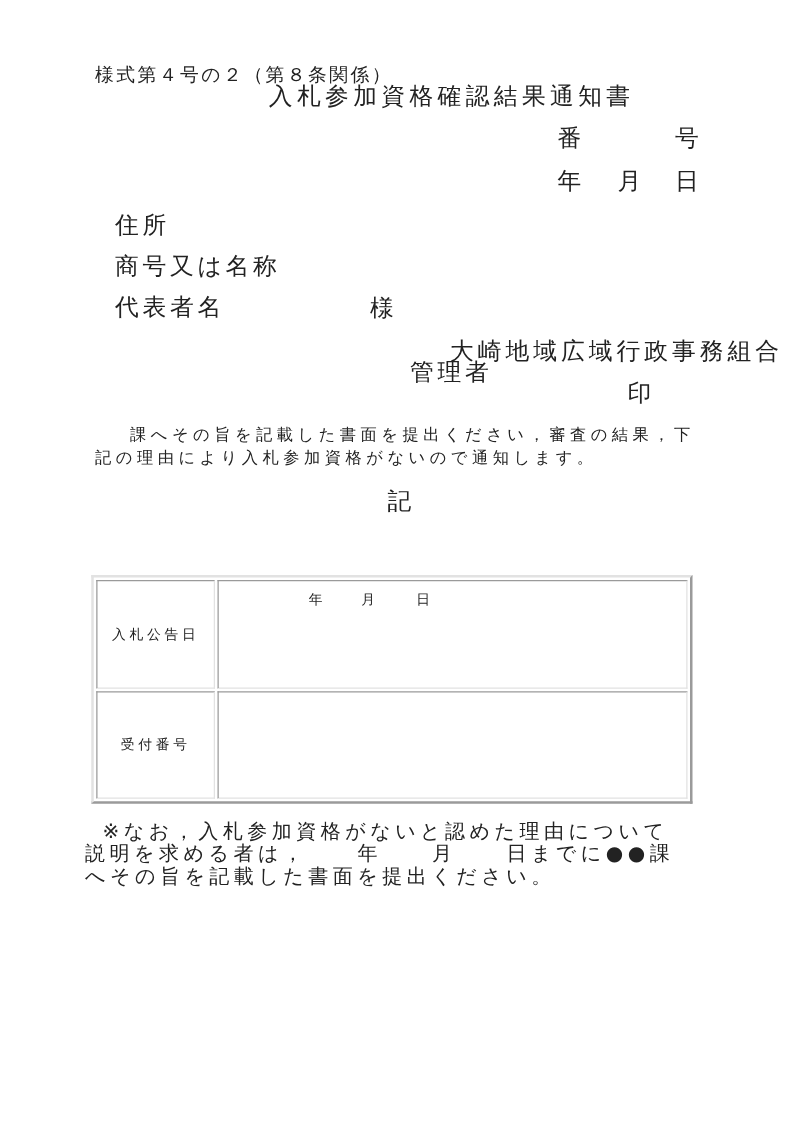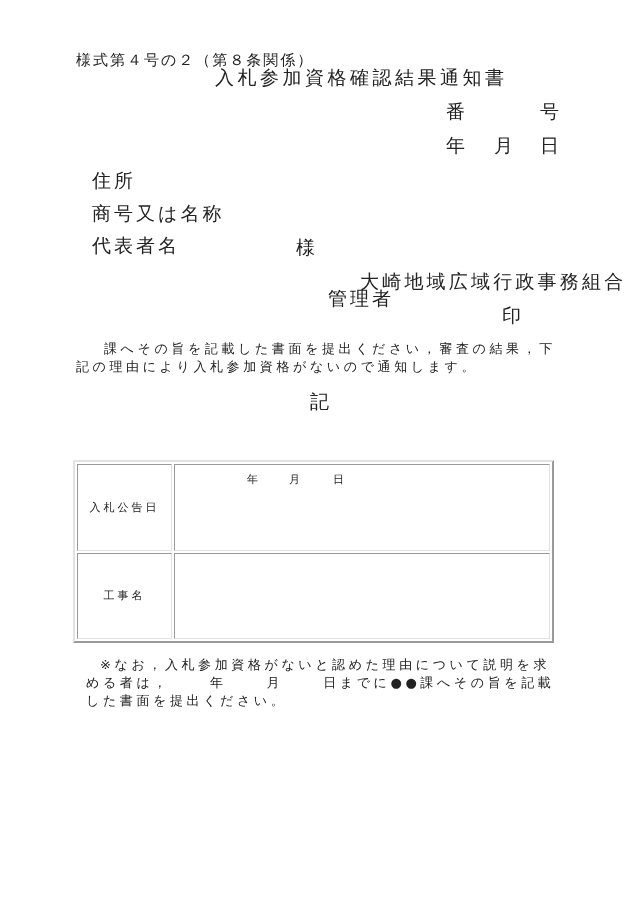--- a/index.html
+++ b/index.html
@@ -47,22 +47,22 @@
   table.info tr.r2 td { height: 27px; }
   table.info tr.r3 td { height: 27px; }
   table.info tr.r4 td { height: 80px; }
   .date-cell span { position: absolute; }
   .date-cell { position: relative; }
   .dc-y { left: 72px; top: 7px; }
   .dc-m { left: 114px; top: 7px; }
   .dc-d { left: 158px; top: 7px; }
 
   .note {
-    position: absolute; left: 86px; top: 656px; width: 480px;
-    font-size: 13px; letter-spacing: 3.6px; line-height: 18px; white-space: normal;
+    position: absolute; left: 68px; top: 656px; width: 480px;
+    font-size: 16px; letter-spacing: 3.6px; line-height: 18px; white-space: normal;
   }
   .note .indent { display: inline-block; width: 14px; }
   .gap { display: inline-block; }
 </style>
 </head>
 <body>
 
 <div class="abs form-no">様式第４号の２（第８条関係）</div>
 <div class="abs title">入札参加資格確認結果通知書</div>
 
@@ -88,20 +88,20 @@
 <table class="info">
   <tbody>
       <tr class="r1">
     <td class="label">入札公告日</td>
     <td class="date-cell">
       <span class="dc-y">年</span>
       <span class="dc-m">月</span>
       <span class="dc-d">日</span>
     </td>
   </tr>
-  <tr class="r2">
-    <td class="label">工事名</td>
+  <tr class="r3">
+    <td class="label">受付番号</td>
     <td></td>
   </tr>
 </tbody>
   </table>
 
 <div class="note"><span class="indent"></span><span>※なお，入札参加資格がないと認めた理由について説明を求める者は，</span><span class="gap" style="width:40px"></span><span>年</span><span class="gap" style="width:40px"></span><span>月</span><span class="gap" style="width:40px"></span><span>日までに●●課へその旨を記載した書面を提出ください。</span></div>
 
 </body></html>

